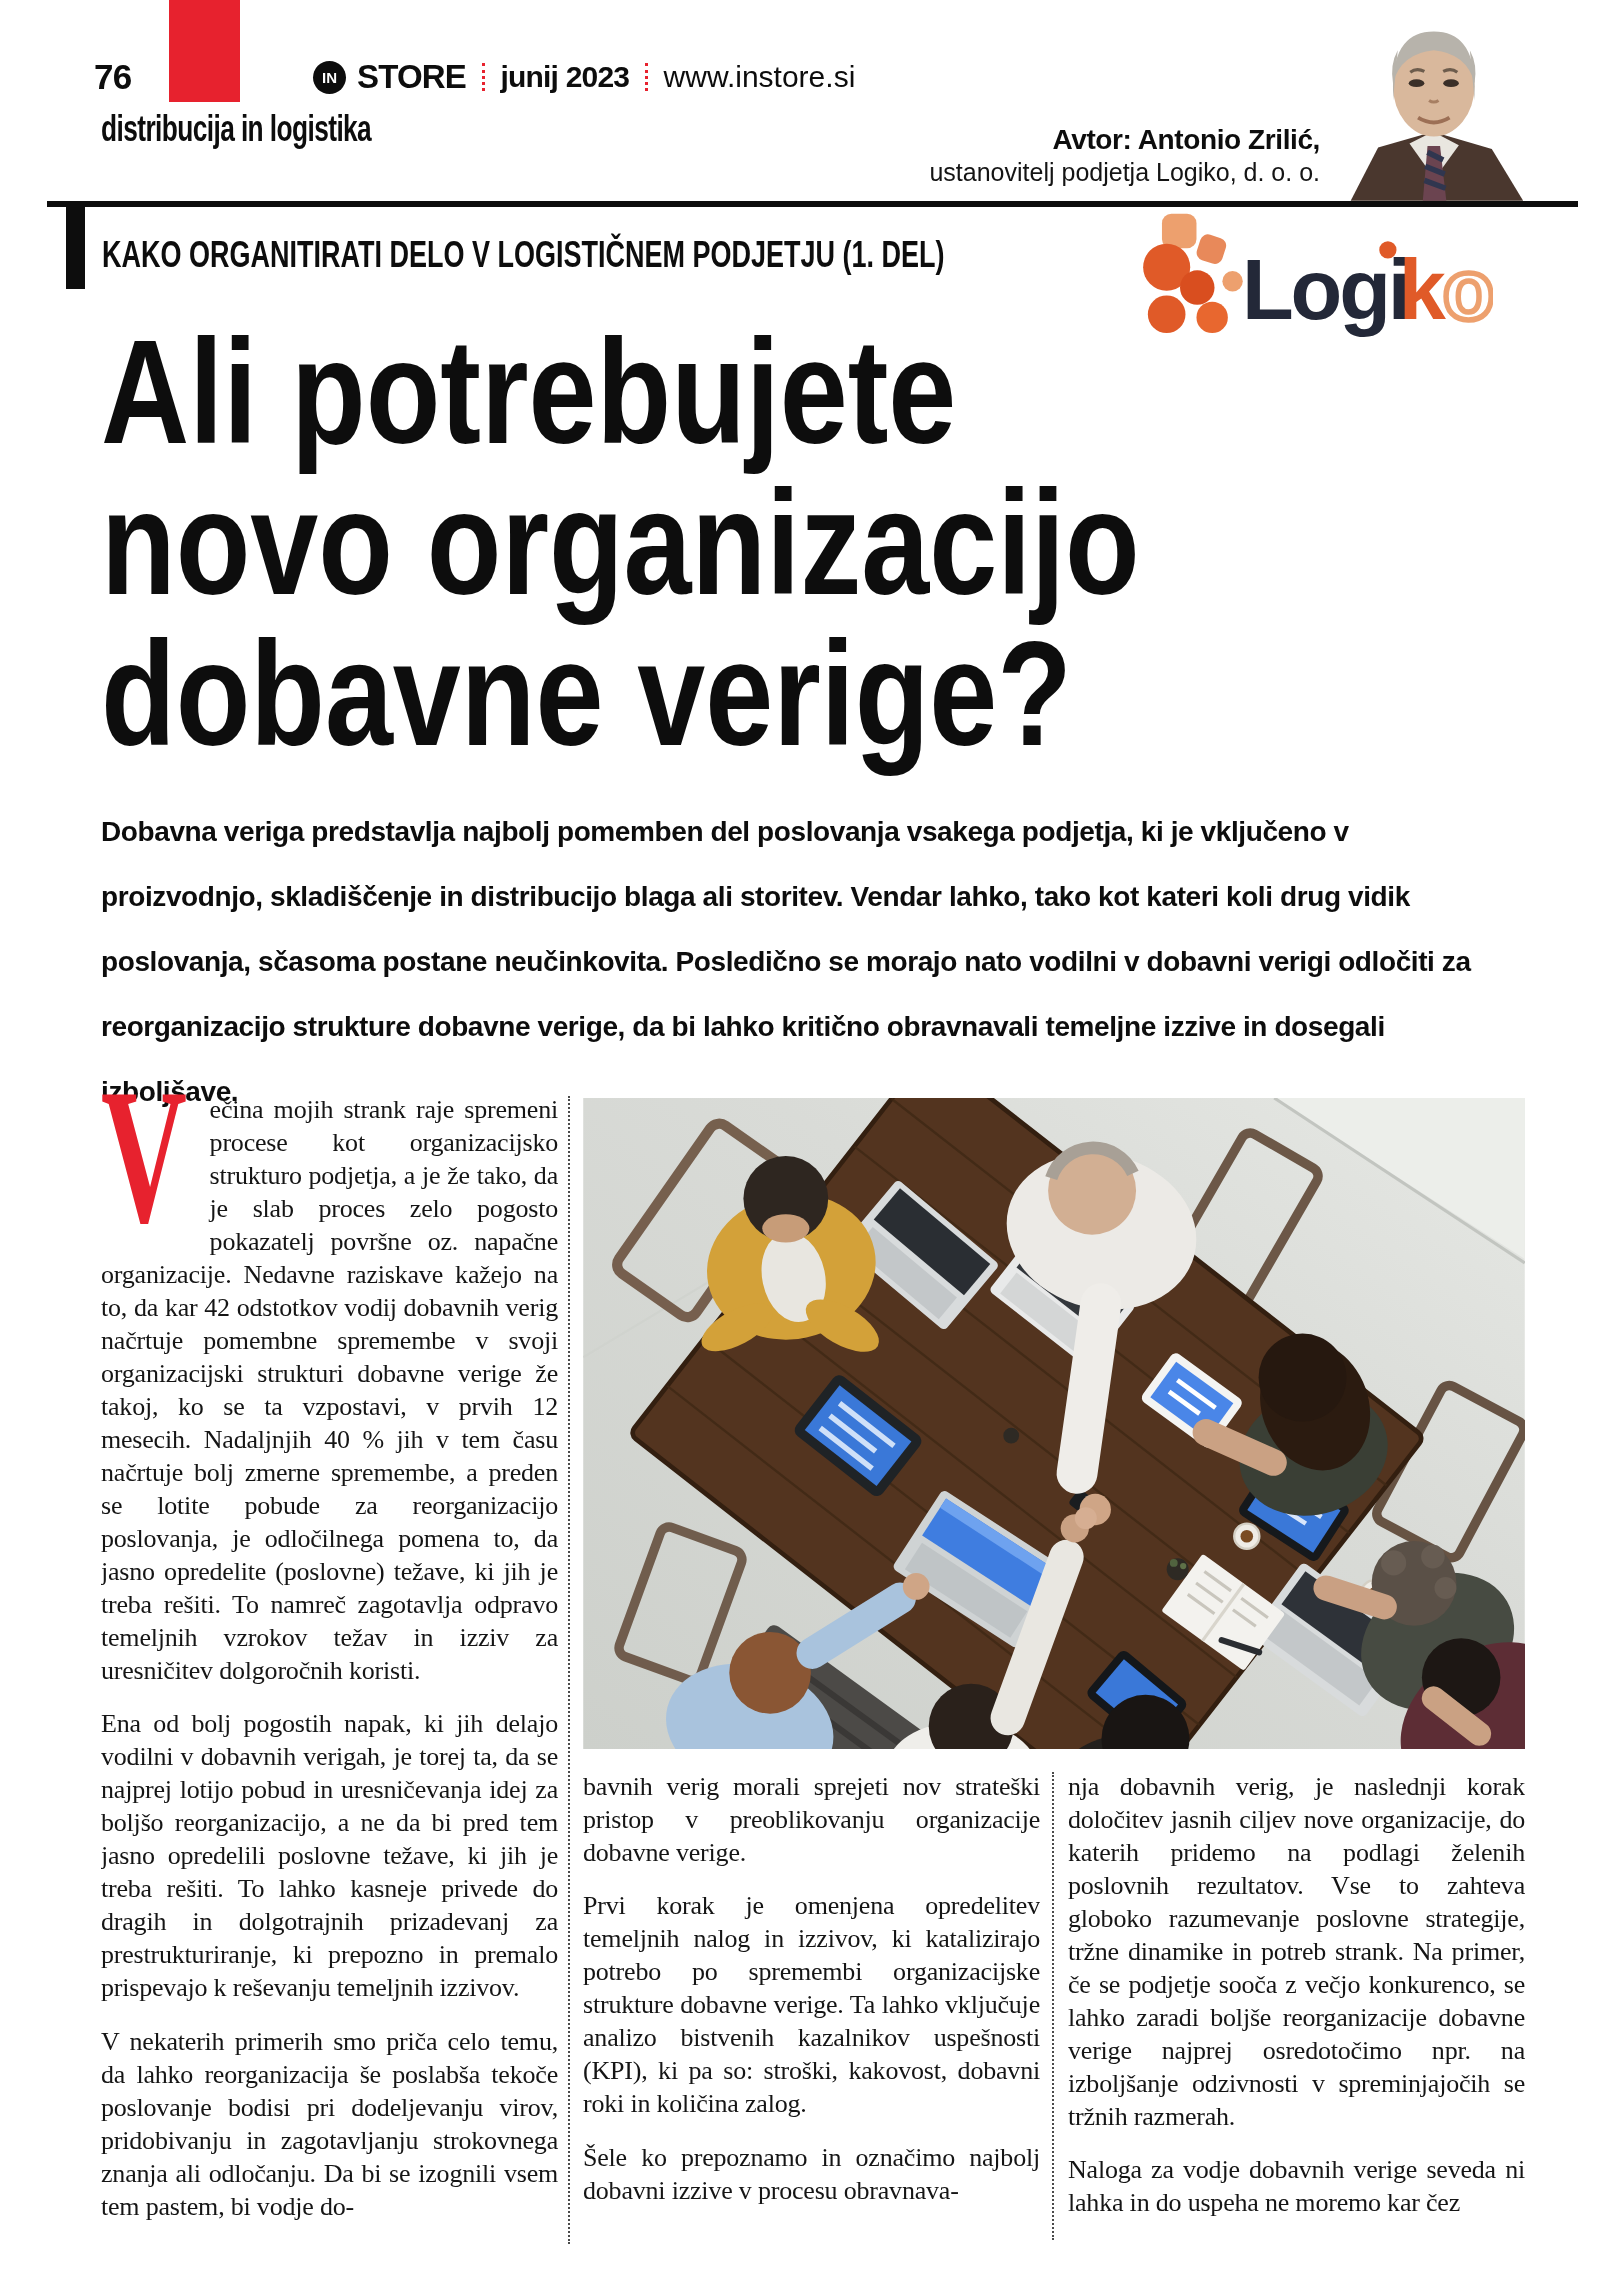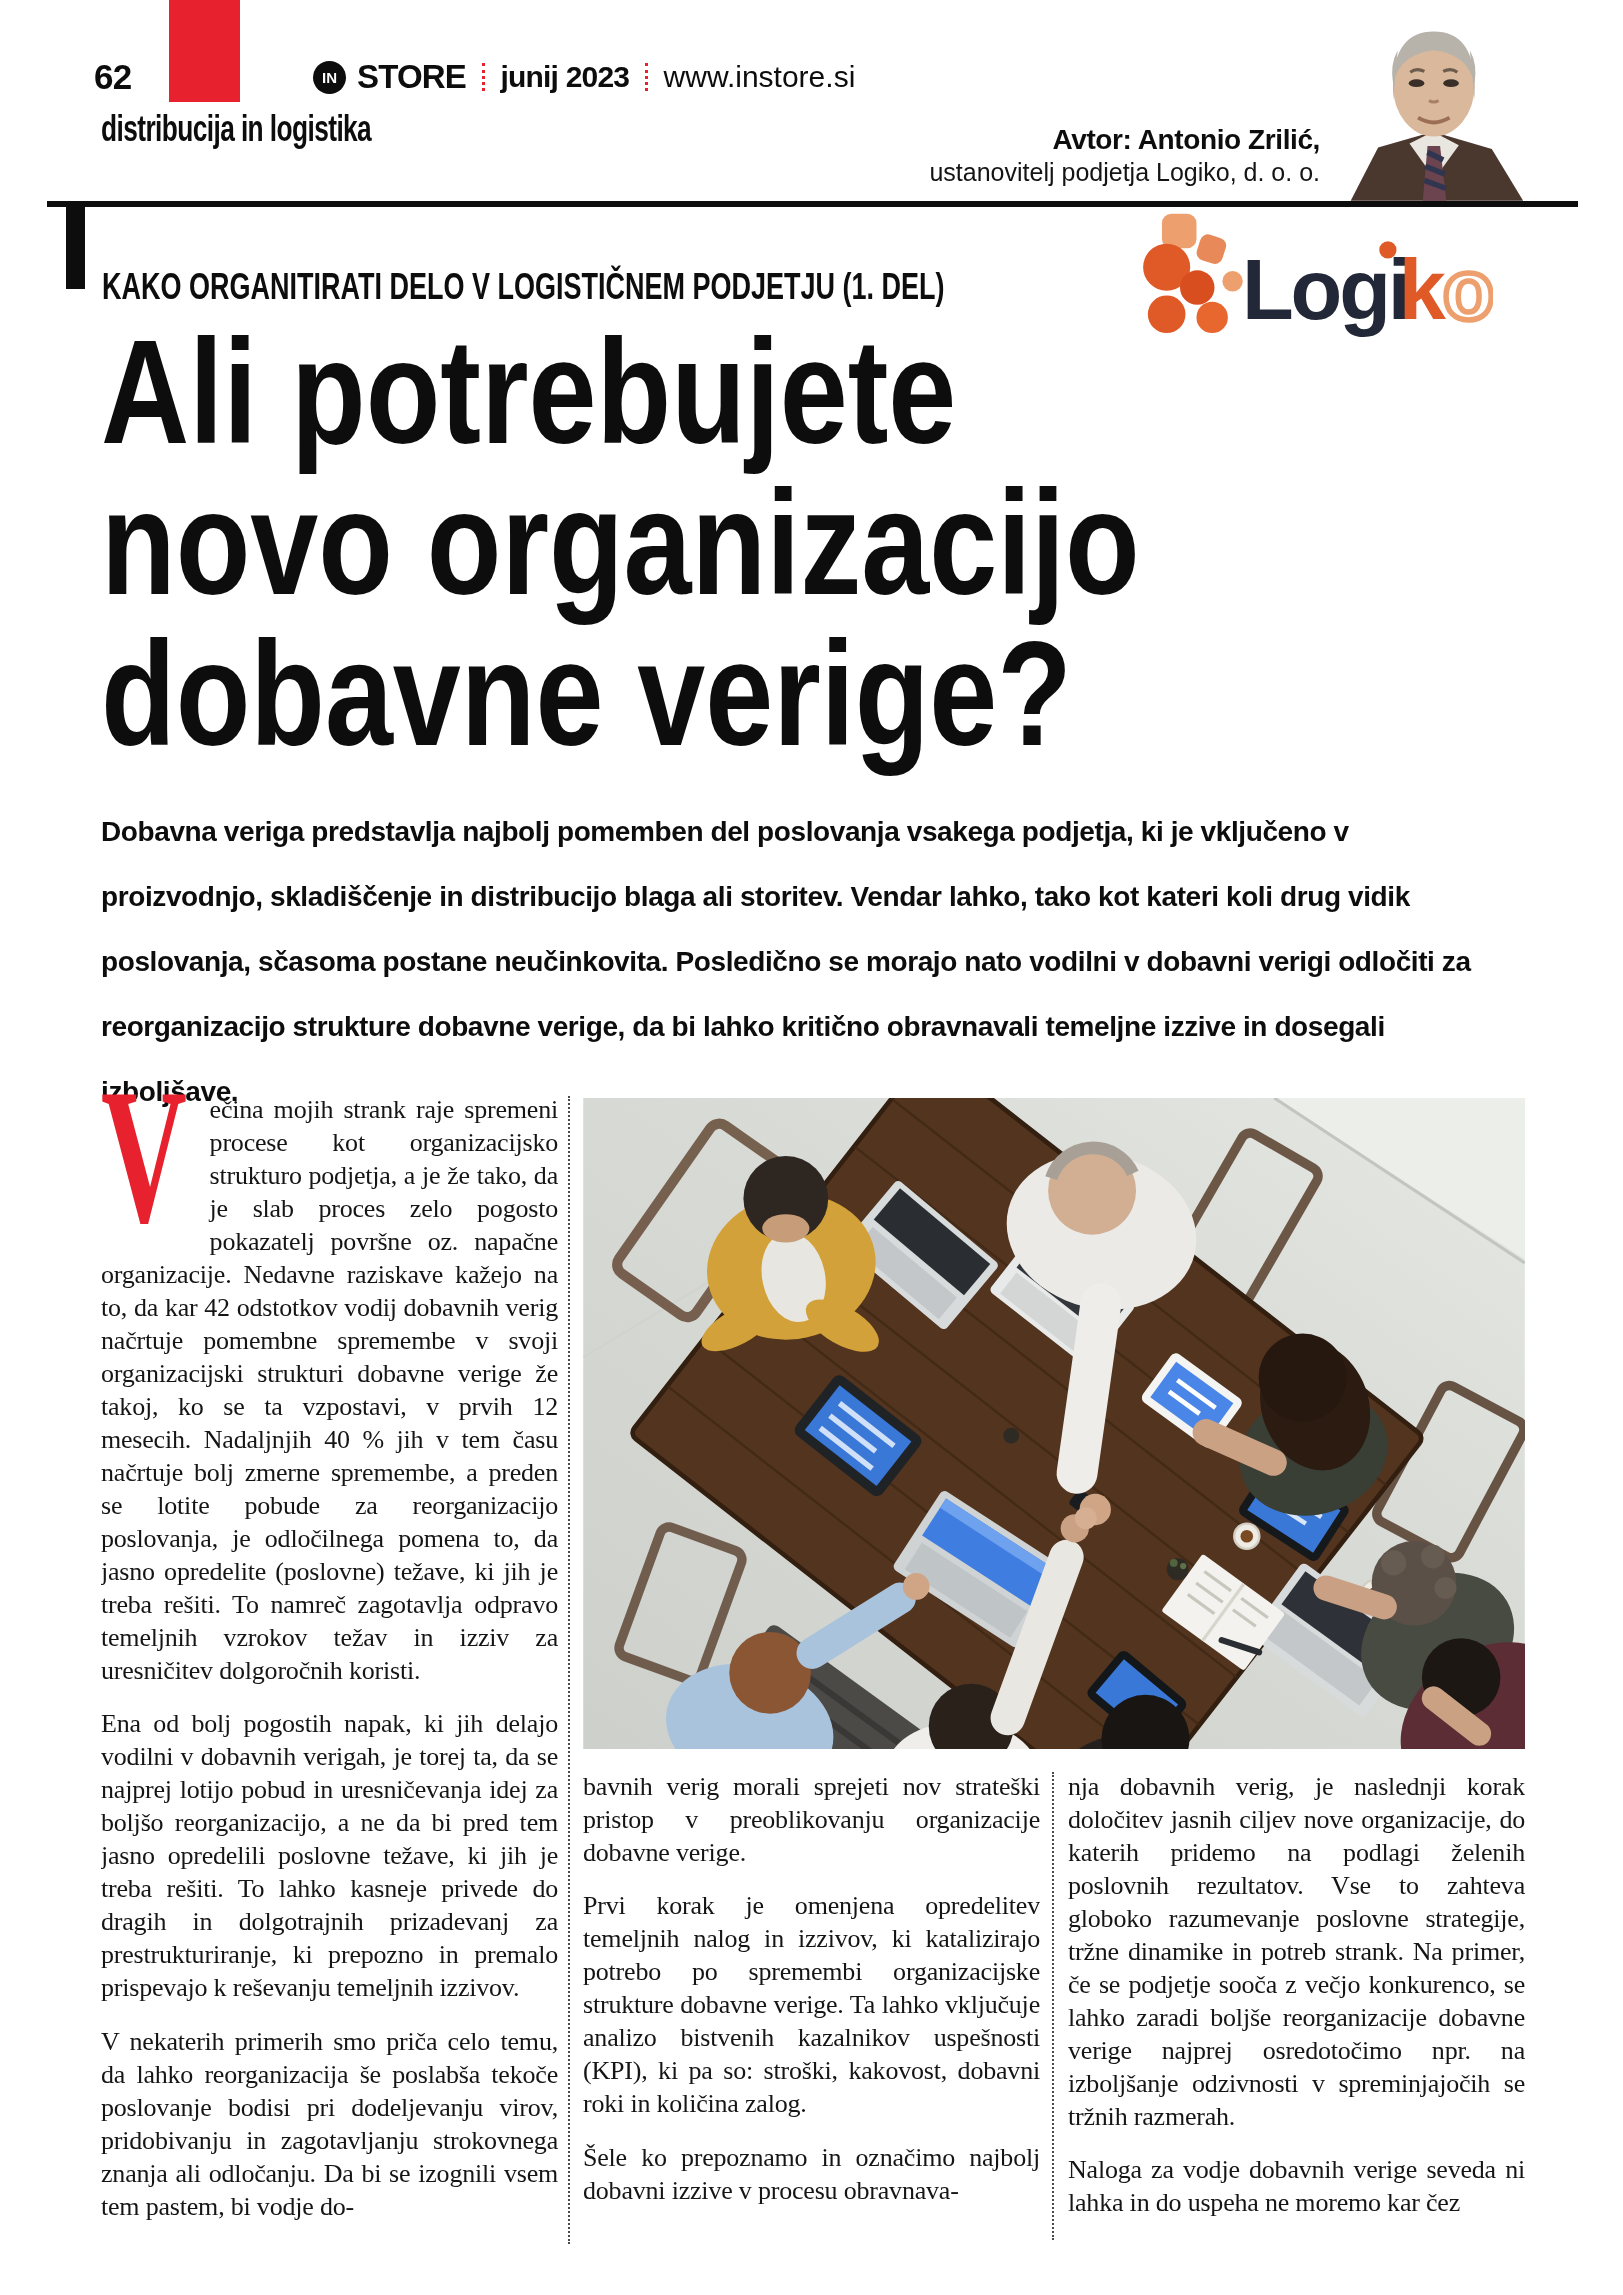--- a/index.html
+++ b/index.html
@@ -22,21 +22,21 @@
                 font-size:36px;letter-spacing:-0.8px;}
   .sectiontitle .squeeze{transform:scaleX(0.73);}
   .byline{left:707px;top:123px;width:613px;text-align:right;line-height:33px;}
   .byline .b1{font-size:28px;font-weight:700;letter-spacing:-0.4px;}
   .byline .b2{font-size:25px;font-weight:400;color:#141414;}
   .authorphoto{left:1335px;top:14px;width:196px;height:187px;}
   .blackrule{left:47px;top:201px;width:1531px;height:5.5px;background:#0d0d0d;}
 
   
   .kickerbar{left:66px;top:201px;width:19px;height:88px;background:#0d0d0d;}
-  .kicker{left:102px;top:231px;font-size:36px;font-weight:700;height:47px;line-height:47px;margin-top:32px;}
+  .kicker{left:102px;top:231px;font-size:36px;font-weight:700;height:47px;line-height:47px;}
   .kicker .squeeze{transform:scaleX(0.75);}
 
   
   .logiko{left:1140px;top:209px;width:353px;height:165px;}
 
   
   .headline{left:101px;top:316px;}
   .headline .hl{height:151px;line-height:151px;font-size:149px;font-weight:700;}
   .headline .squeeze{transform:scaleX(0.82);}
 
@@ -60,21 +60,21 @@
            font-size:192px;line-height:118px;transform:scaleX(0.62);transform-origin:0 0;}
 
   
   .meetingphoto{left:583px;top:1098px;width:942px;height:651px;}
 </style>
 </head>
 <body>
 
 <div class="page">
 
-  <div class="abs pagenum">62</div>
+  <div class="abs pagenum">76</div>
   <div class="abs redbox"></div>
 
   <div class="abs brandrow">
     <span class="incircle">IN</span>
     <span class="store">STORE</span>
     <span class="dotsep"></span>
     <span class="issue">junij 2023</span>
     <span class="dotsep"></span>
     <span class="website">www.instore.si</span>
   </div>

